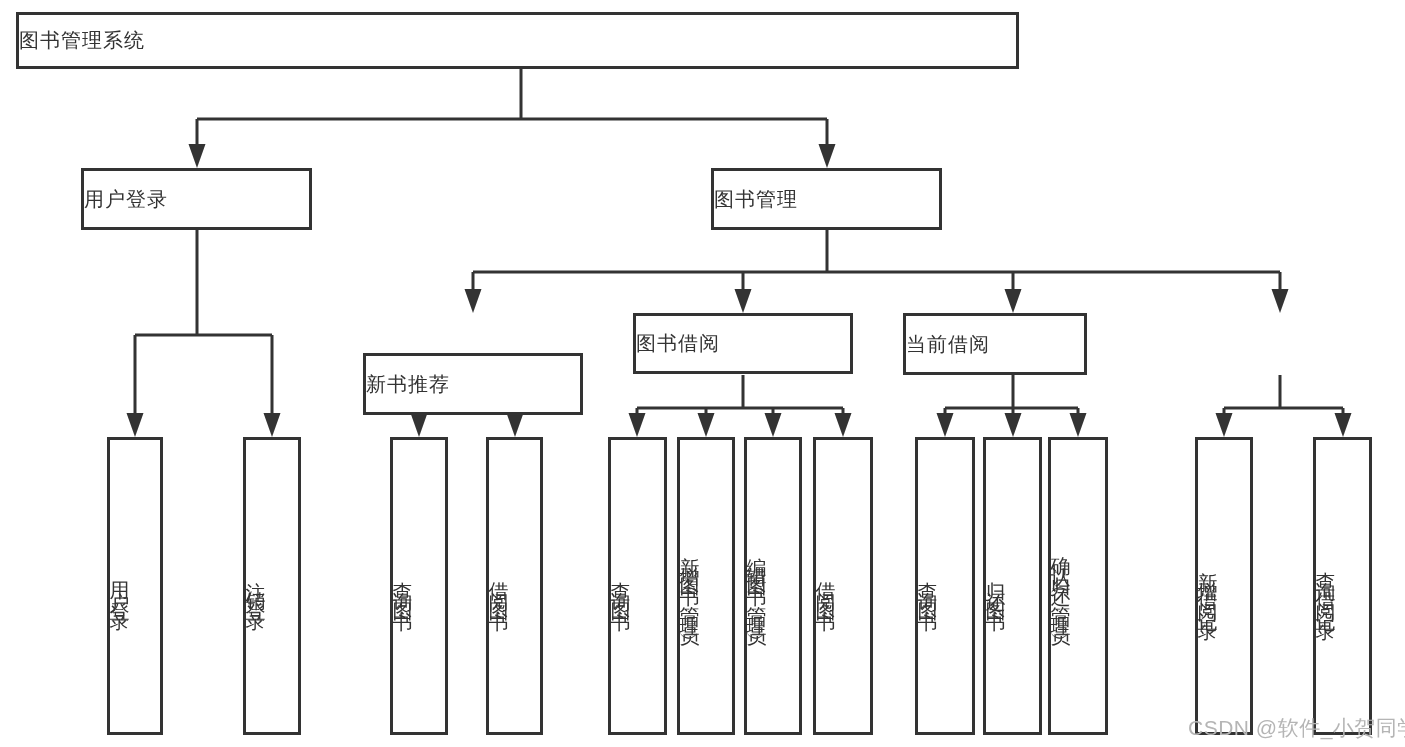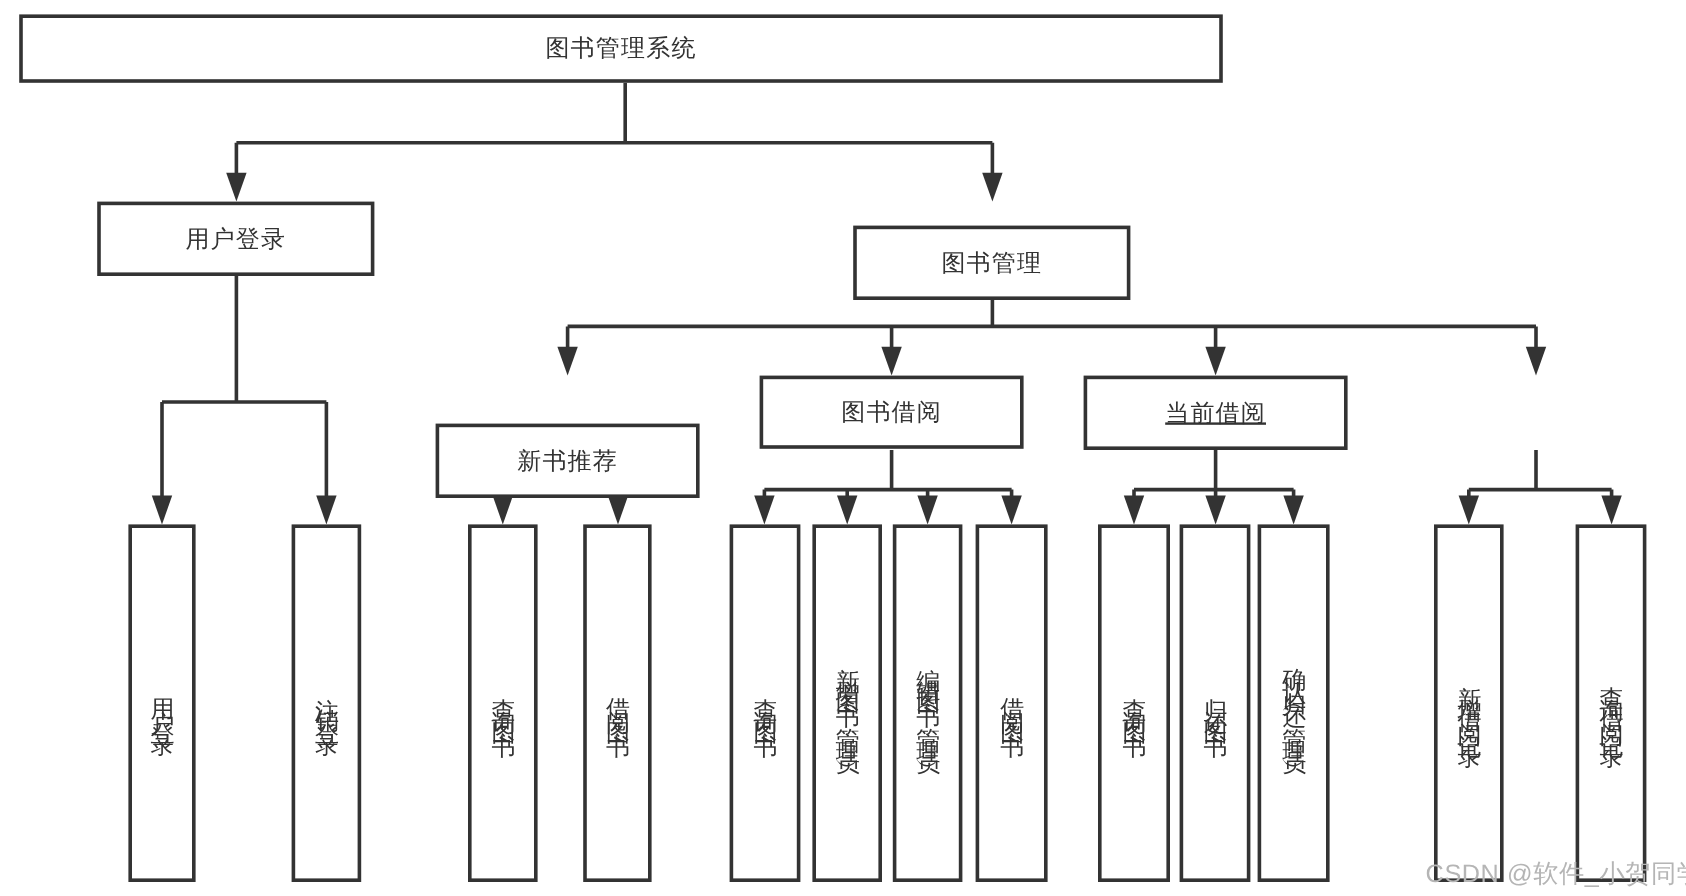--- a/index.html
+++ b/index.html
@@ -18,21 +18,21 @@
     width: 1405px; height: 747px;
     pointer-events: none;
   }
   .node {
     position: absolute;
     box-sizing: border-box;
     border: 3px solid #333333;
     background: #ffffff;
     display: flex;
     align-items: center;
-    justify-content: center;
+    justify-content: flex-start;
   }
   .hlabel {
     font-size: 20px;
     letter-spacing: 1px;
     white-space: nowrap;
   }
   .vbox .vlabel {
     writing-mode: vertical-rl;
     font-size: 20px;
     letter-spacing: 10px;
@@ -94,31 +94,31 @@
     <polygon points="1334.5,413 1351.5,413 1343,437" fill="#333333"></polygon>
   </svg>
 
   <div class="node" style="left:16px; top:12px; width:1003px; height:57px;">
     <span class="hlabel">图书管理系统</span>
   </div>
 
   <div class="node" style="left:81px; top:168px; width:231px; height:62px;">
     <span class="hlabel">用户登录</span>
   </div>
-  <div class="node" style="left:711px; top:168px; width:231px; height:62px;margin-top:20px;">
+  <div class="node" style="left:711px; top:168px; width:231px; height:62px;">
     <span class="hlabel">图书管理</span>
   </div>
 
   <div class="node" style="left:363px; top:313px; width:220px; height:62px;margin-top:40px;">
     <span class="hlabel">新书推荐</span>
   </div>
   <div class="node" style="left:633px; top:313px; width:220px; height:61px;">
     <span class="hlabel">图书借阅</span>
   </div>
-  <div class="node" style="left:903px; top:313px; width:220px; height:62px;text-decoration:underline;">
+  <div class="node" style="left:903px; top:313px; width:184px; height:62px;">
     <span class="hlabel">当前借阅</span>
   </div>
 
   <div class="node vbox" style="left:107px; top:437px; width:56px; height:298px;">
     <span class="vlabel">用户登录</span>
   </div>
   <div class="node vbox" style="left:243px; top:437px; width:58px; height:298px;">
     <span class="vlabel">注销登录</span>
   </div>
 

